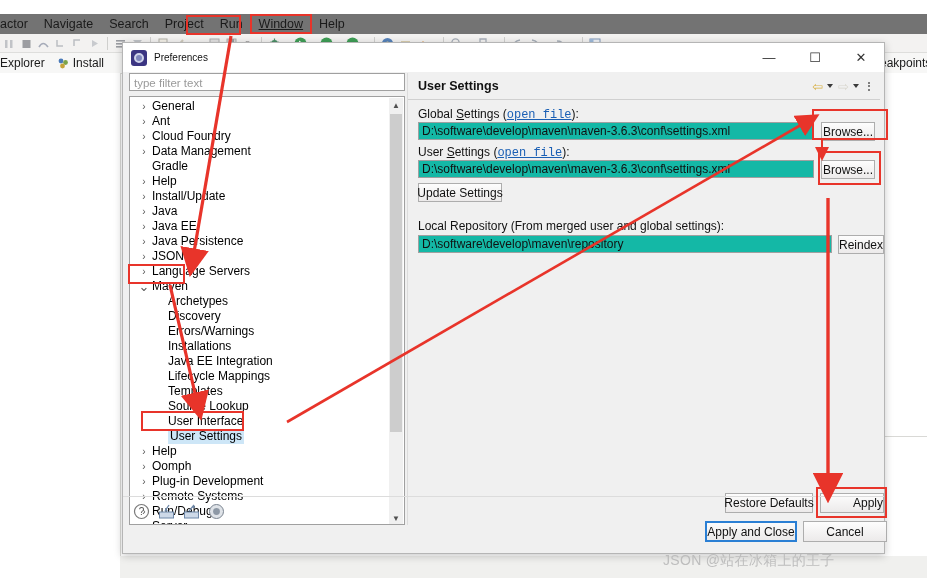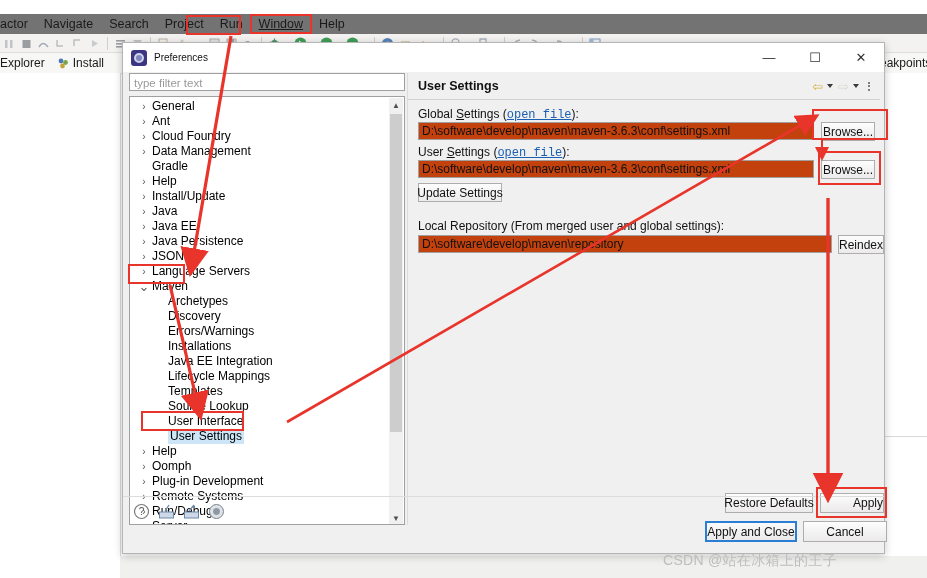--- a/index.html
+++ b/index.html
@@ -333,21 +333,21 @@
     position: absolute;
     font-size: 12px;
     color: #111;
     white-space: nowrap;
   }
   .pane-label .lnk { color: #1a5fb4; text-decoration: underline; cursor: pointer; font-family: Liberation Mono, monospace; }
   .pane-label u { text-decoration: underline; }
 
   .txtfield {
     position: absolute;
-    background: #c2410c;
+    background: #14b8a6;
     border: 1px solid #a0a0a0;
     box-sizing: border-box;
     font-size: 12px;
     color: #111;
     padding: 1px 3px;
     line-height: 15px;
     font-family: "Liberation Sans", sans-serif;
     overflow: hidden;
     white-space: nowrap;
   }
@@ -803,13 +803,13 @@
   </svg>
 
   <div class="rbox" style="left:186px; top:15px;  width:55px;  height:20px;"></div>
   <div class="rbox" style="left:128px; top:264px; width:57px;  height:20px;"></div>
   <div class="rbox" style="left:141px; top:411px; width:103px; height:20px;"></div>
   <div class="rbox" style="left:812px; top:109px; width:76px;  height:31px;"></div>
   <div class="rbox" style="left:818px; top:151px; width:63px;  height:34px;"></div>
   <div class="rbox" style="left:816px; top:487px; width:71px;  height:31px;"></div>
 </div>
 
-<div id="watermark">CSDN @站在冰箱上的王子</div>
+<div id="watermark">JSON @站在冰箱上的王子</div>
 
 </body></html>

